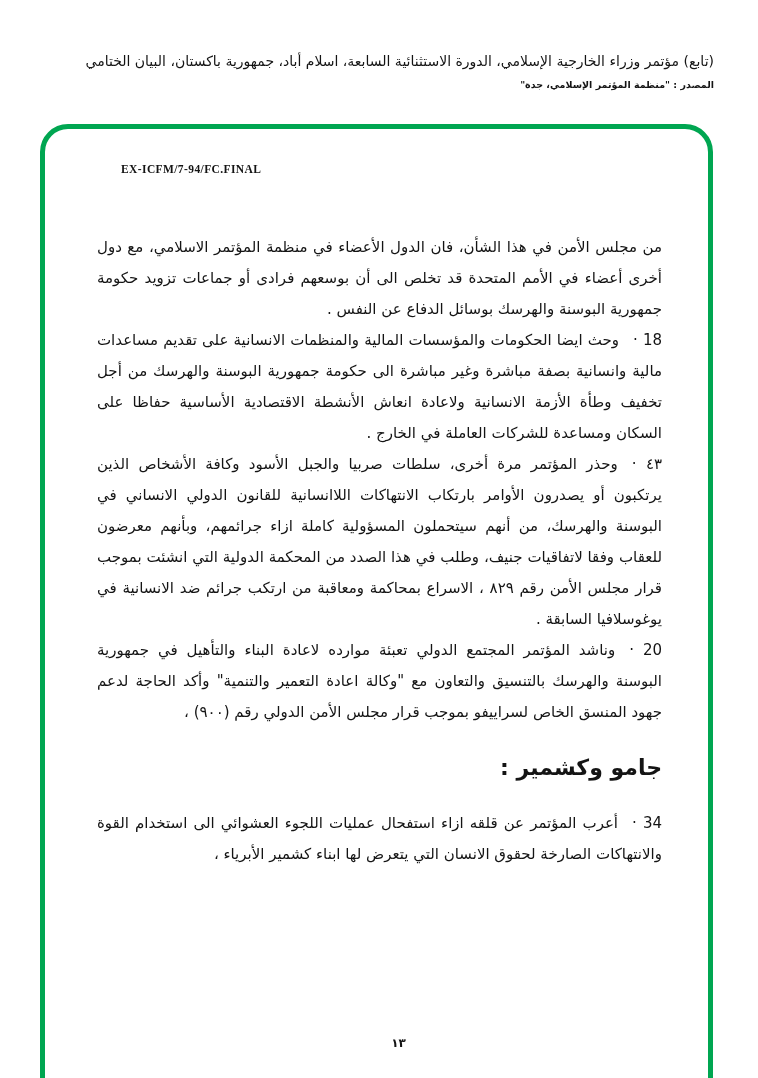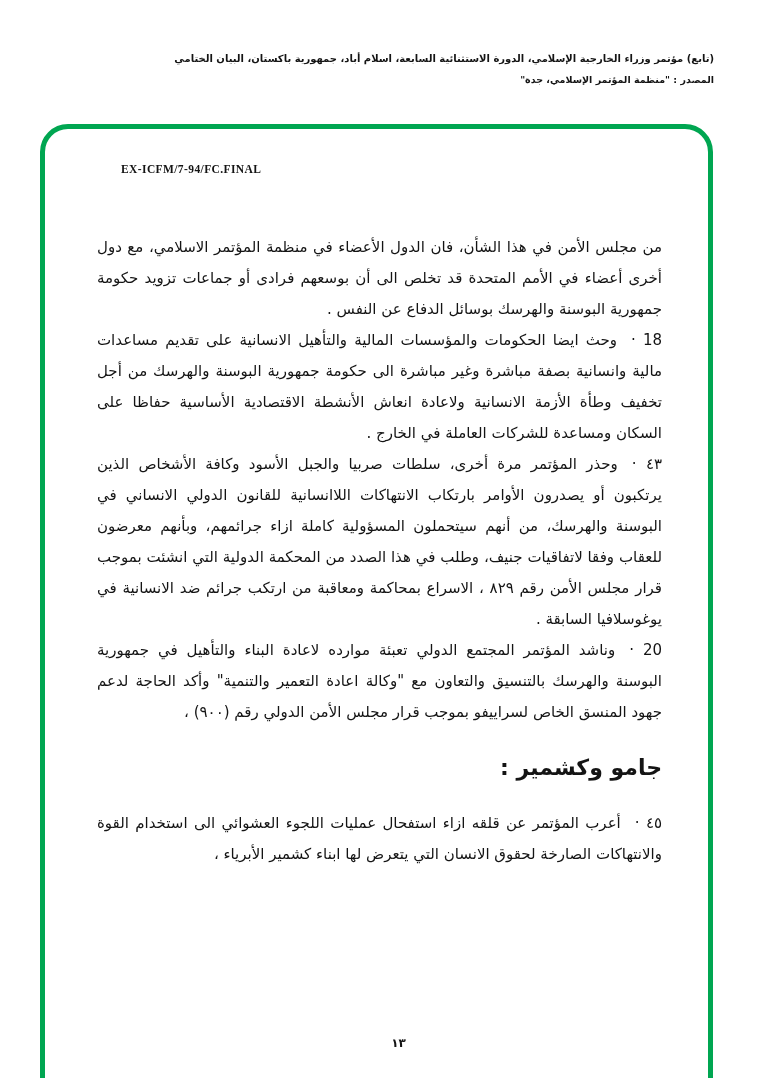--- a/index.html
+++ b/index.html
@@ -7,21 +7,21 @@
   html,body { margin:0; padding:0; }
   body {
     width:758px; height:1078px; position:relative; overflow:hidden;
     background:#ffffff; color:var(--ink);
     font-family:"DejaVu Sans", sans-serif;
   }
   .page-header {
     position:absolute; top:52px; left:44px; right:44px;
     direction:rtl; text-align:right;
   }
-  .header-line1 { font-size:10px; font-weight:bold; line-height:1.3; }
+  .header-line1 { font-size:14px; font-weight:normal; line-height:1.3; }
   .header-line2 { font-size:9.5px; font-weight:bold; margin-top:9px; }
   .frame {
     position:absolute; left:40px; top:124px; width:673px; height:1058px;
     border:5px solid var(--frame-green); border-radius:28px;
   }
   .doc-ref {
     position:absolute; left:76px; top:34px;
     font-family:"Liberation Serif","DejaVu Serif",serif;
     font-weight:bold; font-size:11.5px; letter-spacing:0.4px;
     direction:ltr;
@@ -54,28 +54,28 @@
     <div class="header-line2">المصدر : "منظمة المؤتمر الإسلامي، جدة"</div>
   </header>
 
   <div class="frame">
     <div class="doc-ref">EX-ICFM/7-94/FC.FINAL</div>
     <div class="body-text">
       <div id="paras-before">
   <p class="para"><span class="ptext">من مجلس الأمن في هذا الشأن، فان الدول الأعضاء في منظمة المؤتمر الاسلامي، مع دول أخرى أعضاء في الأمم المتحدة قد تخلص الى أن بوسعهم فرادى أو جماعات تزويد حكومة جمهورية البوسنة والهرسك بوسائل الدفاع عن النفس .</span></p>
 
 
-  <p class="para"><span class="pnum">18 ·</span><span class="ptext">وحث ايضا الحكومات والمؤسسات المالية والتأهيل الانسانية على تقديم مساعدات مالية وانسانية بصفة مباشرة وغير مباشرة الى حكومة جمهورية البوسنة والهرسك من أجل تخفيف وطأة الأزمة الانسانية ولاعادة انعاش الأنشطة الاقتصادية الأساسية حفاظا على السكان ومساعدة للشركات العاملة في الخارج .</span></p>
+  <p class="para"><span class="pnum">18 ·</span><span class="ptext">وحث ايضا الحكومات والمؤسسات المالية والمنظمات الانسانية على تقديم مساعدات مالية وانسانية بصفة مباشرة وغير مباشرة الى حكومة جمهورية البوسنة والهرسك من أجل تخفيف وطأة الأزمة الانسانية ولاعادة انعاش الأنشطة الاقتصادية الأساسية حفاظا على السكان ومساعدة للشركات العاملة في الخارج .</span></p>
 
   <p class="para"><span class="pnum">٤٣ ·</span><span class="ptext">وحذر المؤتمر مرة أخرى، سلطات صربيا والجبل الأسود وكافة الأشخاص الذين يرتكبون أو يصدرون الأوامر بارتكاب الانتهاكات اللاانسانية للقانون الدولي الانساني في البوسنة والهرسك، من أنهم سيتحملون المسؤولية كاملة ازاء جرائمهم، وبأنهم معرضون للعقاب وفقا لاتفاقيات جنيف، وطلب في هذا الصدد من المحكمة الدولية التي انشئت بموجب قرار مجلس الأمن رقم ٨٢٩ ، الاسراع بمحاكمة ومعاقبة من ارتكب جرائم ضد الانسانية في يوغوسلافيا السابقة .</span></p>
 
   <p class="para"><span class="pnum">20 ·</span><span class="ptext">وناشد المؤتمر المجتمع الدولي تعبئة موارده لاعادة البناء والتأهيل في جمهورية البوسنة والهرسك بالتنسيق والتعاون مع "وكالة اعادة التعمير والتنمية" وأكد الحاجة لدعم جهود المنسق الخاص لسراييفو بموجب قرار مجلس الأمن الدولي رقم (٩٠٠) ،</span></p>
 </div>
       <h2 class="section-heading">جامو وكشمير :</h2>
       <div id="paras-after">
-  <p class="para"><span class="pnum">٤٥ ·</span><span class="ptext">أعرب المؤتمر عن قلقه ازاء استفحال عمليات اللجوء العشوائي الى استخدام القوة والانتهاكات الصارخة لحقوق الانسان التي يتعرض لها ابناء كشمير الأبرياء ،</span></p>
+  <p class="para"><span class="pnum">34 ·</span><span class="ptext">أعرب المؤتمر عن قلقه ازاء استفحال عمليات اللجوء العشوائي الى استخدام القوة والانتهاكات الصارخة لحقوق الانسان التي يتعرض لها ابناء كشمير الأبرياء ،</span></p>
 </div>
     </div>
   </div>
 
   <div class="page-number">١٣</div>
 
 </div>
 
 </body></html>

